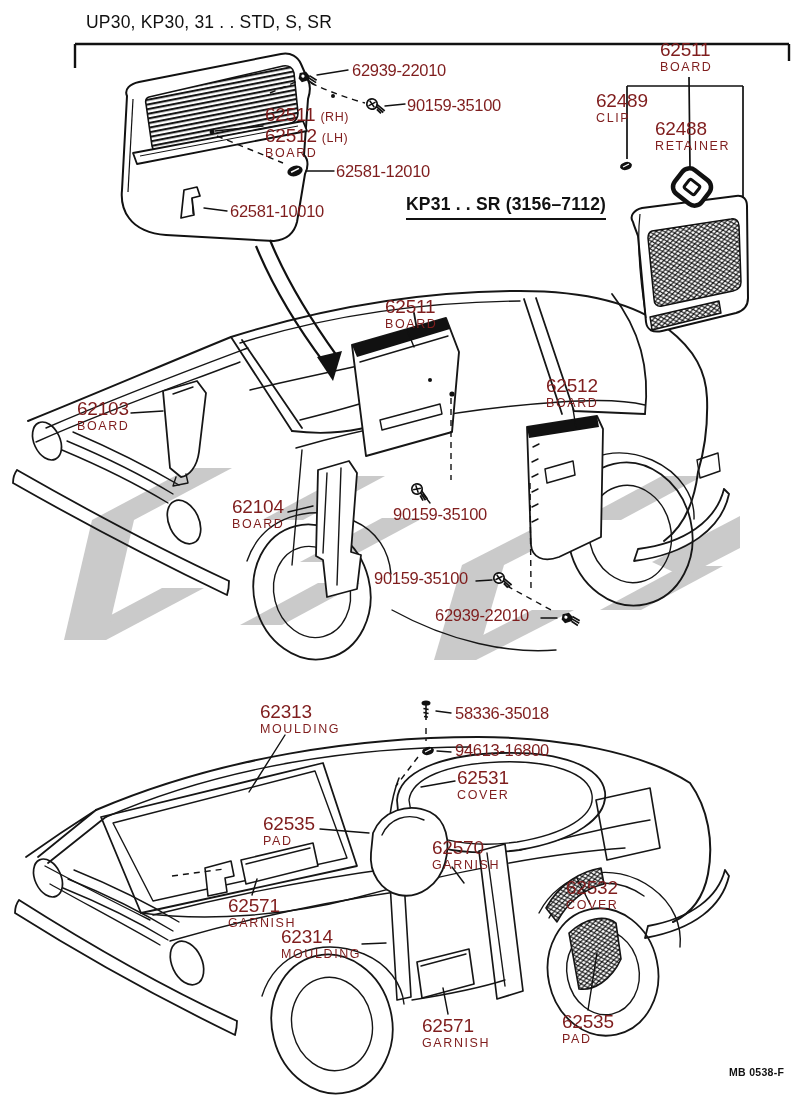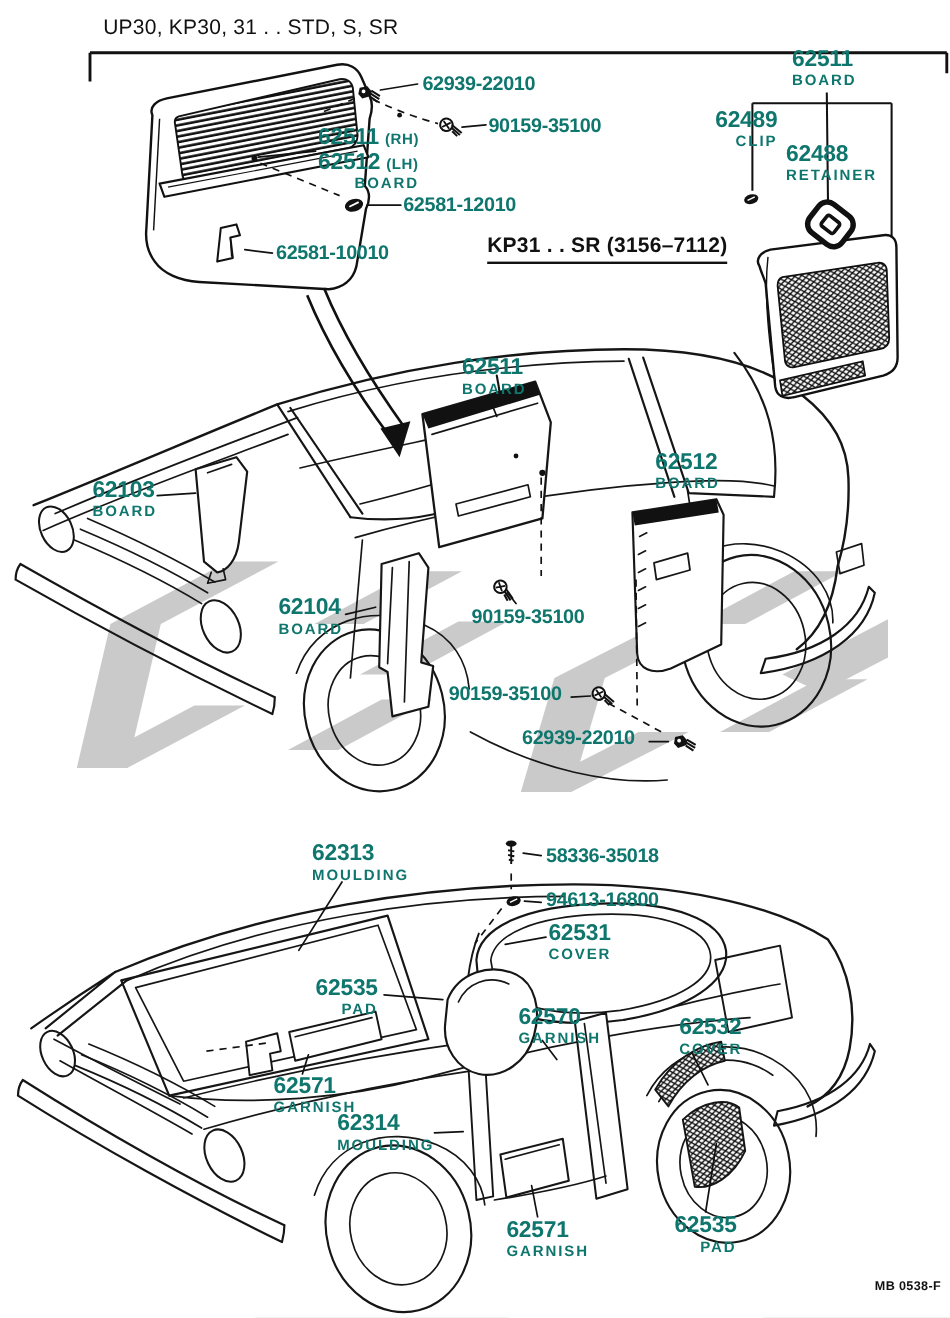--- a/index.html
+++ b/index.html
@@ -2,23 +2,23 @@
 <html><head>
 <meta charset="utf-8">
 <style>
   html,body{margin:0;padding:0;background:#e8e8e8;}
   #page{
     position:relative; width:792px; height:1098px; background:#ffffff;
     font-family:"Liberation Sans", sans-serif; overflow:hidden;
     margin:0 auto; color:#111;
   }
   #art{position:absolute;left:0;top:0;}
-  .plabel{position:absolute; line-height:1; font-weight:bold; color:#0f766e; white-space:nowrap;}
+  .plabel{position:absolute; line-height:1; font-weight:normal; color:#7f1d1d; white-space:nowrap;}
   .pn{font-size:19px; letter-spacing:-0.2px;}
-  .pname{font-size:12.5px; letter-spacing:1.6px; margin-top:2px;text-align:right;}
+  .pname{font-size:12.5px; letter-spacing:1.6px; margin-top:2px;}
   .code{font-size:16.5px; letter-spacing:-0.3px;}
   .side{font-size:12.5px; letter-spacing:0.5px; margin-left:5px;}
   .row{display:flex; align-items:baseline;}
   #page-title{position:absolute; left:86px; top:12px; font-size:17.5px; font-weight:normal; letter-spacing:0.2px;}
   #variant-title{position:absolute; left:406px; top:194px; font-size:17.5px; font-weight:bold;
     border-bottom:2.5px solid #111; padding-bottom:3px; letter-spacing:0.2px;}
   #sheet-code{position:absolute; left:729px; top:1066px; font-size:10.5px; font-weight:bold; letter-spacing:0.3px;}
 </style>
 </head>
 <body>
@@ -302,21 +302,21 @@
   <div class="pname">COVER</div>
 </div>
 <div class="plabel" style="left:263px;top:814px">
   <div class="pn">62535</div>
   <div class="pname">PAD</div>
 </div>
 <div class="plabel" style="left:432px;top:838px">
   <div class="pn">62570</div>
   <div class="pname">GARNISH</div>
 </div>
-<div class="plabel" style="left:566px;top:847px">
+<div class="plabel" style="left:566px;top:878px">
   <div class="pn">62532</div>
   <div class="pname">COVER</div>
 </div>
 <div class="plabel" style="left:228px;top:896px">
   <div class="pn">62571</div>
   <div class="pname">GARNISH</div>
 </div>
 <div class="plabel" style="left:281px;top:927px">
   <div class="pn">62314</div>
   <div class="pname">MOULDING</div>

